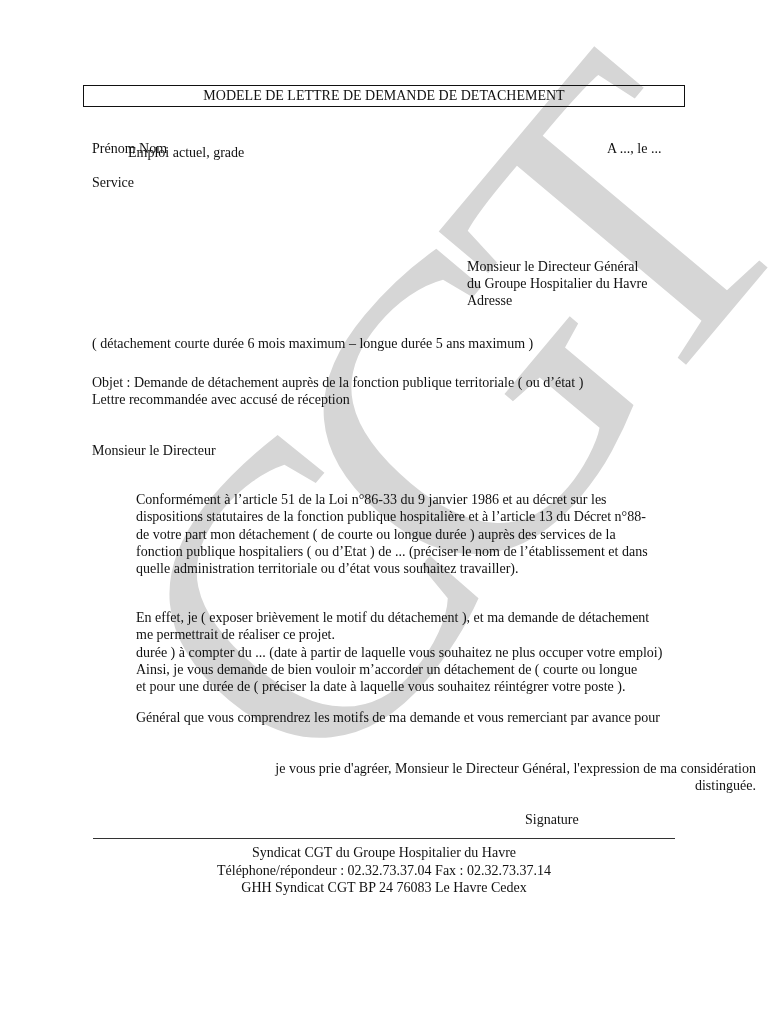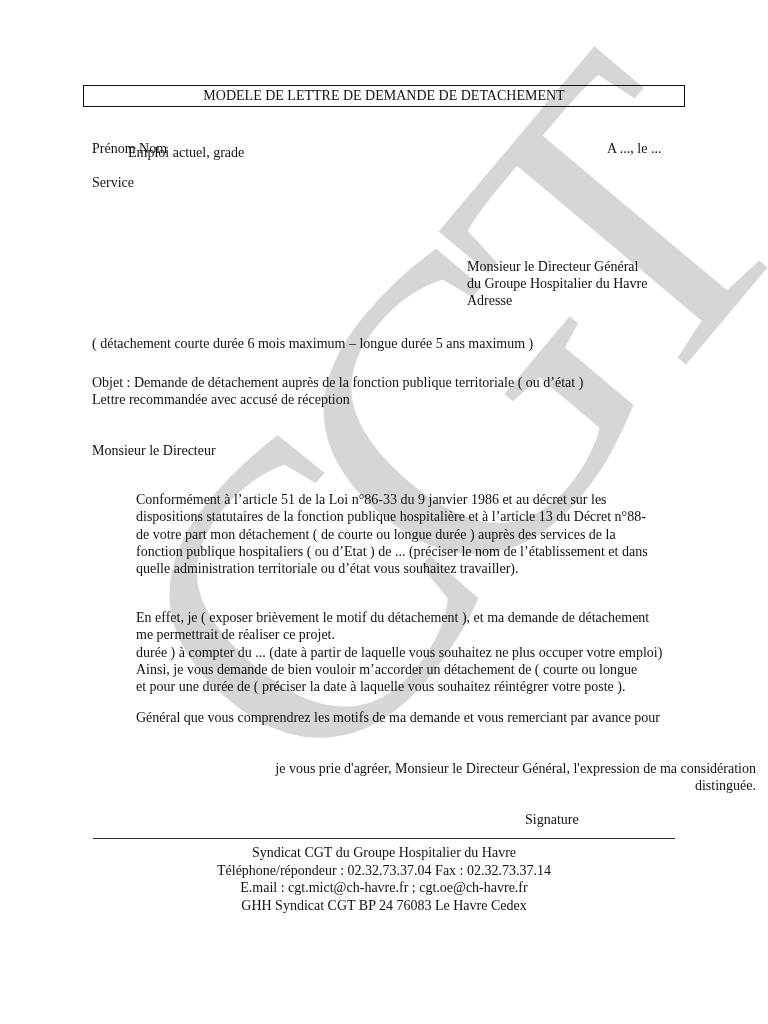--- a/index.html
+++ b/index.html
@@ -76,17 +76,16 @@
     <span class="l">distinguée.</span>
   </div>
 
   <div class="line" style="left:525px; top:811px;">Signature</div>
 
   <div class="footer-rule"></div>
 
   <div class="footer" style="top:844px;">
     <div>Syndicat CGT du Groupe Hospitalier du Havre</div>
     <div>Téléphone/répondeur : 02.32.73.37.04  Fax : 02.32.73.37.14</div>
-    <div>E.mail : cgt.mict@ch-havre.fr ; cgt.oe@ch-havre.fr</div>
     <div>GHH Syndicat CGT BP 24 76083 Le Havre Cedex</div>
   </div>
 
 </div>
 
 </body></html>

